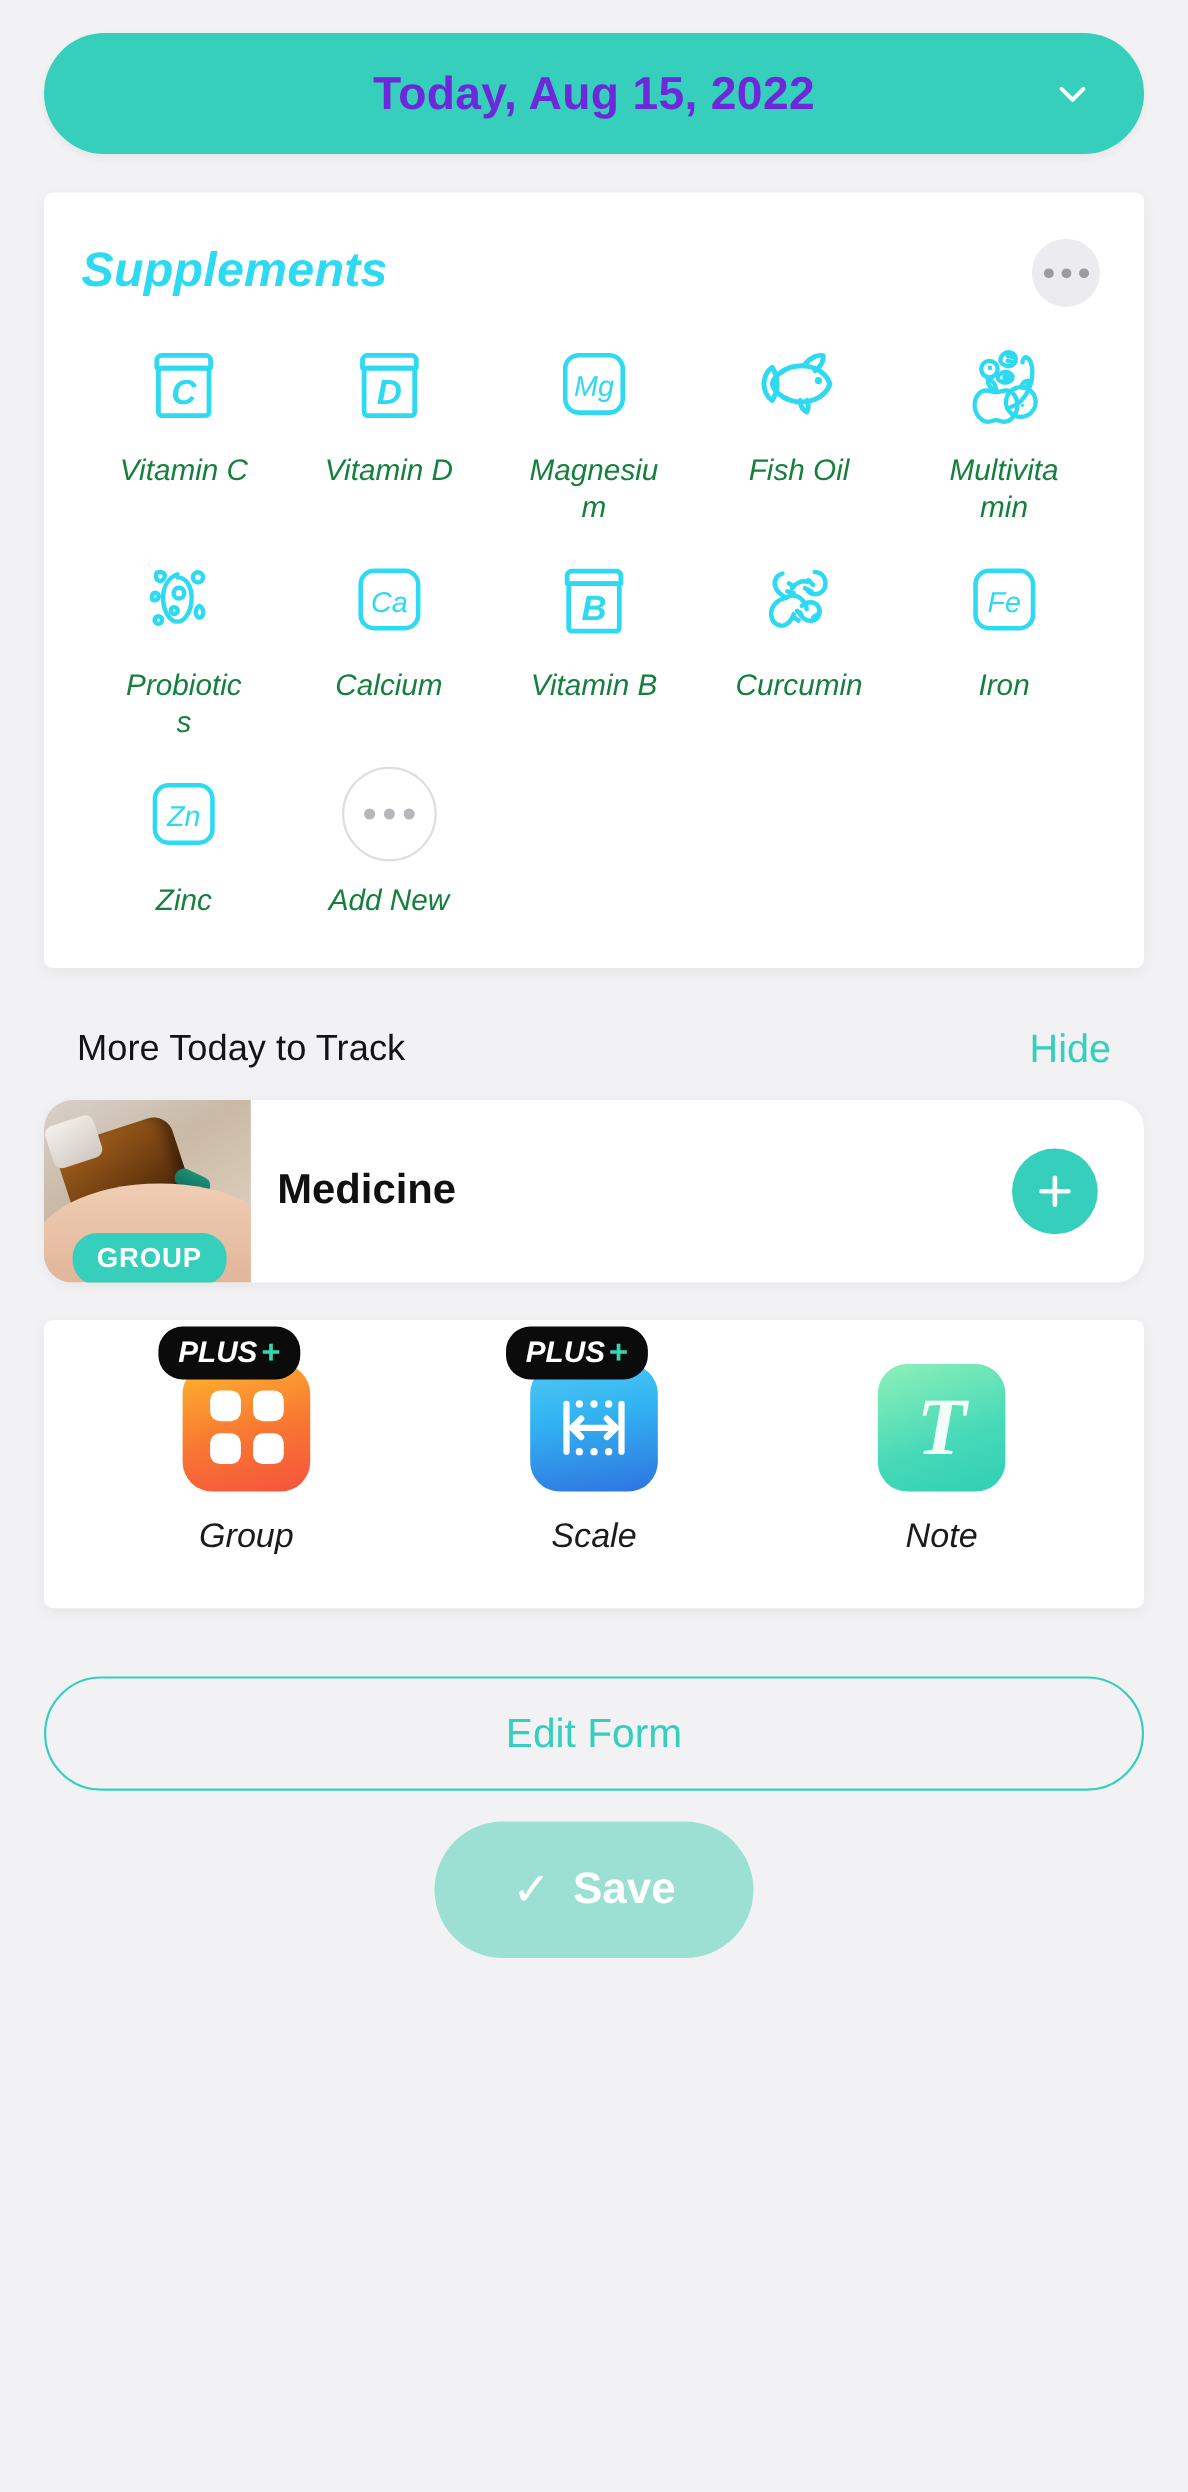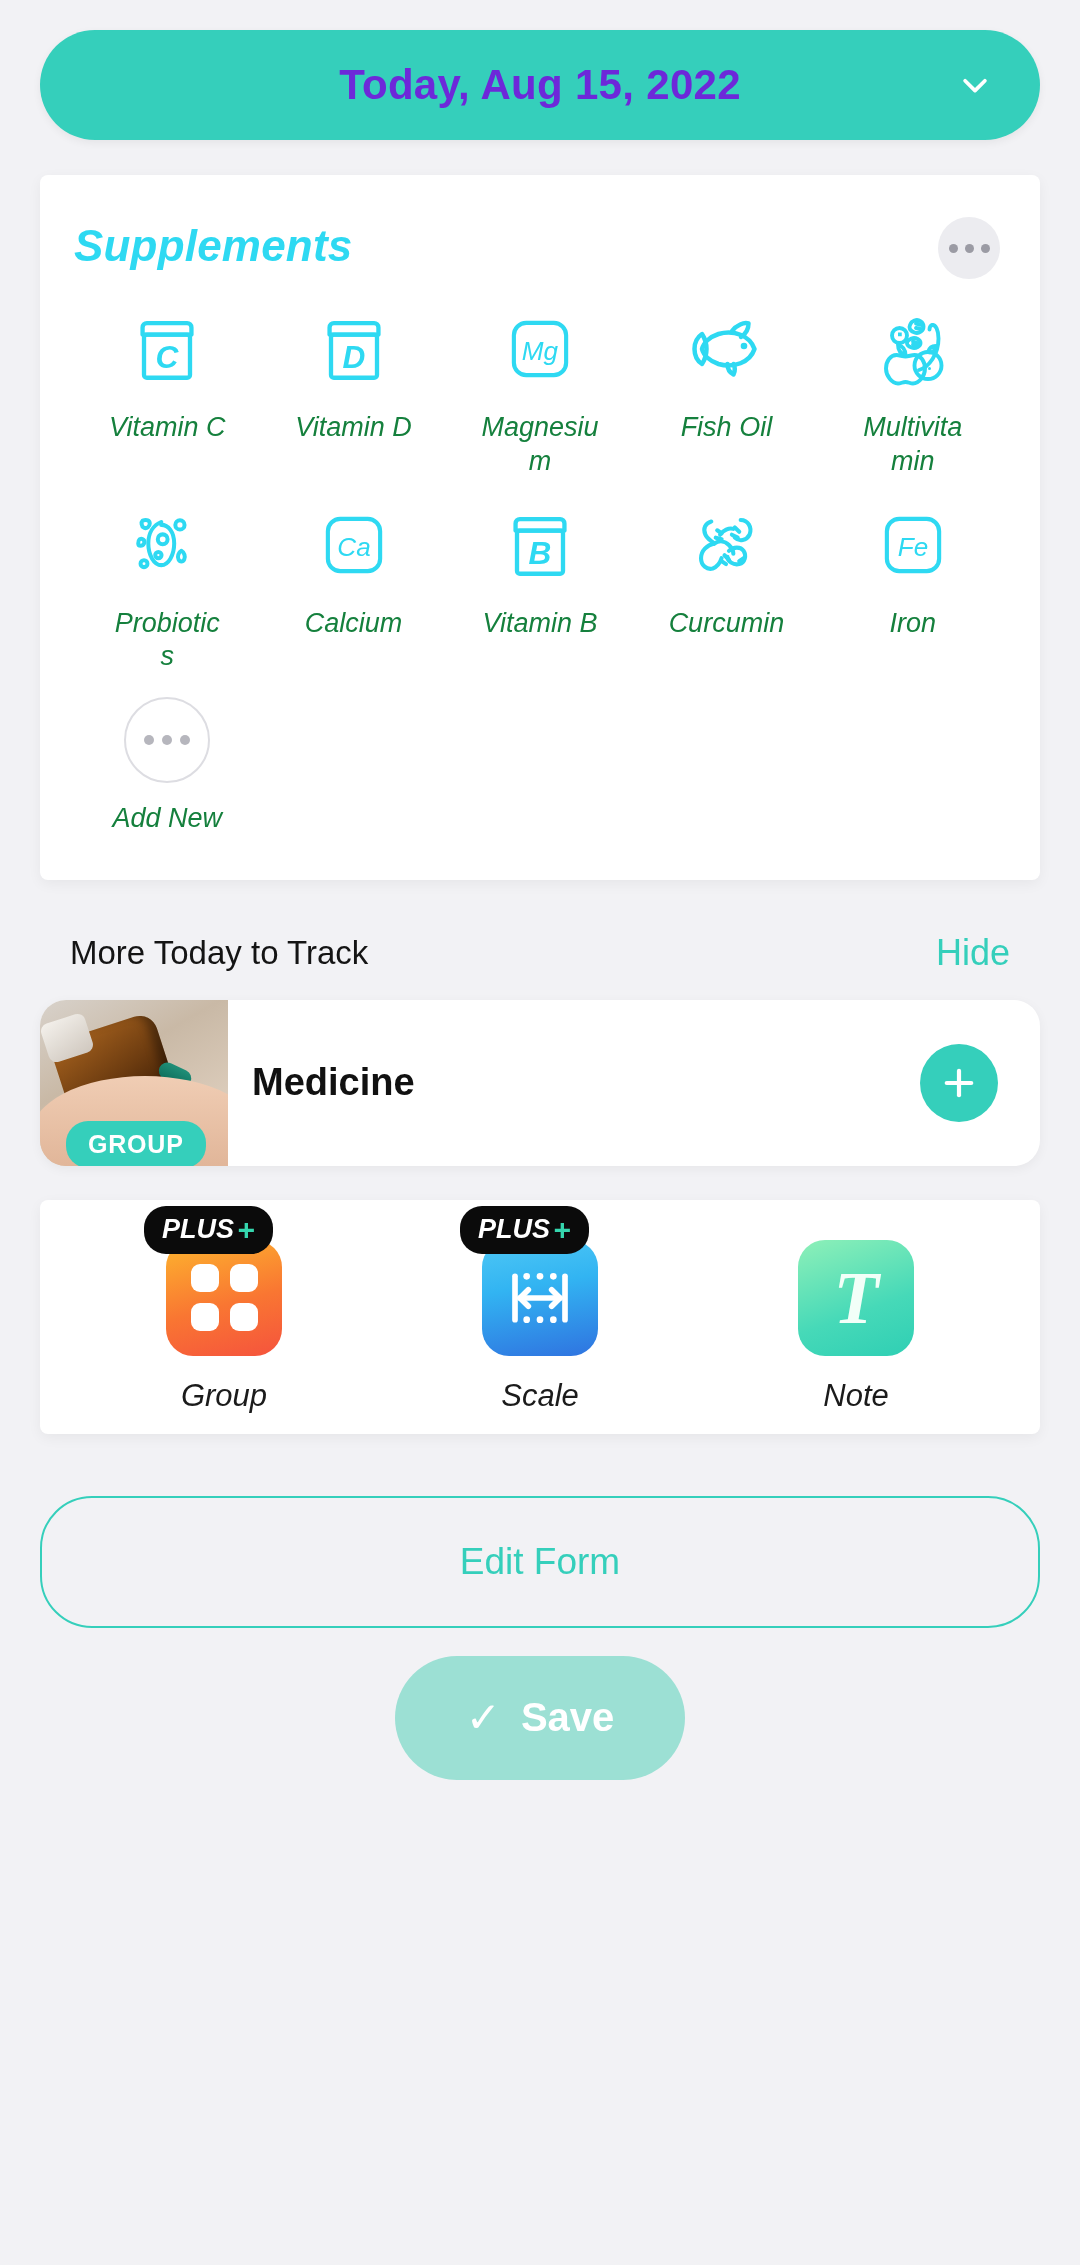--- a/index.html
+++ b/index.html
@@ -91,42 +91,42 @@
     z-index:3;
   }
   .med-name{ margin-left:24px; font-size:38px; font-weight:bold; color:#111; }
   .plus-btn{
     position:absolute; right:42px; top:50%; transform:translateY(-50%);
     width:78px; height:78px; border-radius:50%; background:#35cfbb;
     display:flex; align-items:center; justify-content:center;
   }
 
   
-  .tools-card{ margin-top:34px; padding:40px 26px 20px 26px; }
+  .tools-card{ margin-top:34px; padding:40px 26px 48px 26px; }
   .tools{ display:flex; justify-content:space-around; }
   .tool{ display:flex; flex-direction:column; align-items:center; position:relative; }
   .tool-ico{ width:116px; height:116px; border-radius:27px; position:relative;
     display:flex; align-items:center; justify-content:center; }
   .tool-ico.group{ background:linear-gradient(165deg,#fdb62e,#f97632 55%,#f5533d); }
   .tool-ico.scale{ background:linear-gradient(170deg,#4fc8f5,#32b4f2 40%,#2f73e0); }
   .tool-ico.note{ background:linear-gradient(160deg,#8ef0b8,#46d9b8 60%,#2fcfb4); }
   .plus-badge{
     position:absolute; top:-34px; left:-22px; background:#0b0b0b; color:#fff;
     font-size:27px; font-weight:bold; padding:7px 18px; border-radius:22px; z-index:4;
     display:flex; align-items:center; white-space:nowrap;
   }
   .plus-badge .pl{ color:#35d6ae; margin-left:3px; font-size:30px; }
   .tool-lbl{ margin-top:22px; font-size:31px; color:#1b1b1b; }
   .gsq{ display:grid; grid-template-columns:repeat(2,1fr); gap:11px; }
   .gsq i{ width:28px; height:28px; border-radius:9px; background:#fff; display:block; }
   .note-T{ color:#f2fff8; font-family:"Liberation Serif", serif; font-size:74px; font-weight:bold; line-height:1; }
 
   
   .edit-btn{
-    margin-top:62px; height:132px; border-radius:52px; border:2px solid #35cfbb;
+    margin-top:62px; height:104px; border-radius:52px; border:2px solid #35cfbb;
     display:flex; align-items:center; justify-content:center;
   }
   .edit-btn span{ color:#35cfbb; font-size:37px; }
   .save-wrap{ display:flex; justify-content:center; margin-top:28px; }
   .save-btn{
     width:290px; height:124px; border-radius:62px; background:#9ce0d4;
     display:flex; align-items:center; justify-content:center; gap:20px;
   }
   .save-btn .chk{ color:#fff; font-size:42px; line-height:1; }
   .save-btn .stxt{ color:#fff; font-size:40px; font-weight:bold; }
@@ -277,20 +277,29 @@
       <div class="cell">
         <div class="ico">
           <svg width="88" height="88" viewBox="0 0 64 64" fill="none" stroke="#2ed9f2" stroke-width="3">
             <rect x="13" y="13" width="38" height="38" rx="9"></rect>
             <text x="32" y="40" font-family="Liberation Sans, sans-serif" font-size="19" fill="#2ed9f2" stroke="none" text-anchor="middle">Fe</text>
           </svg>
         </div>
         <div class="lbl">Iron</div>
       </div>
 
+      <div class="cell">
+        <div class="ico">
+          <svg width="88" height="88" viewBox="0 0 64 64" fill="none" stroke="#2ed9f2" stroke-width="3">
+            <rect x="13" y="13" width="38" height="38" rx="9"></rect>
+            <text x="32" y="40" font-family="Liberation Sans, sans-serif" font-size="19" fill="#2ed9f2" stroke="none" text-anchor="middle">Zn</text>
+          </svg>
+        </div>
+        <div class="lbl">Zinc</div>
+      </div>
 
       <div class="cell">
         <div class="ico">
           <div class="add-circle">
             <i></i>
               <i></i>
               <i></i>
           </div>
         </div>
         <div class="lbl">Add New</div>

